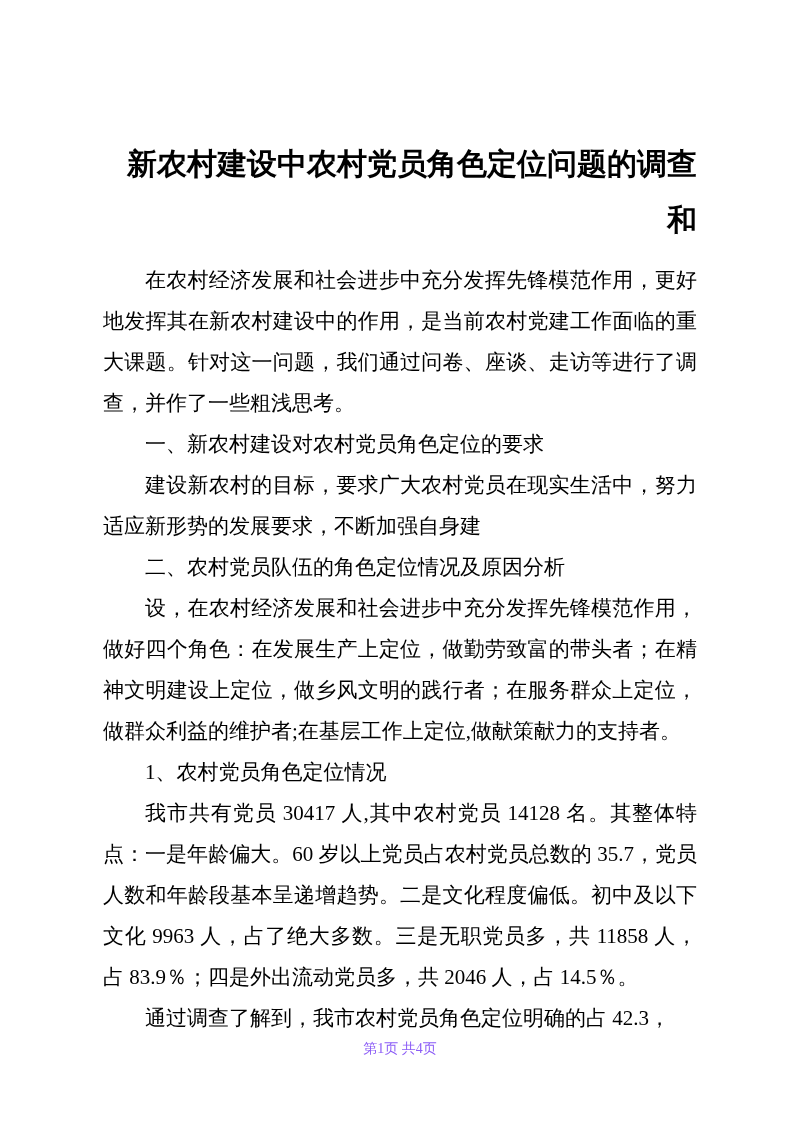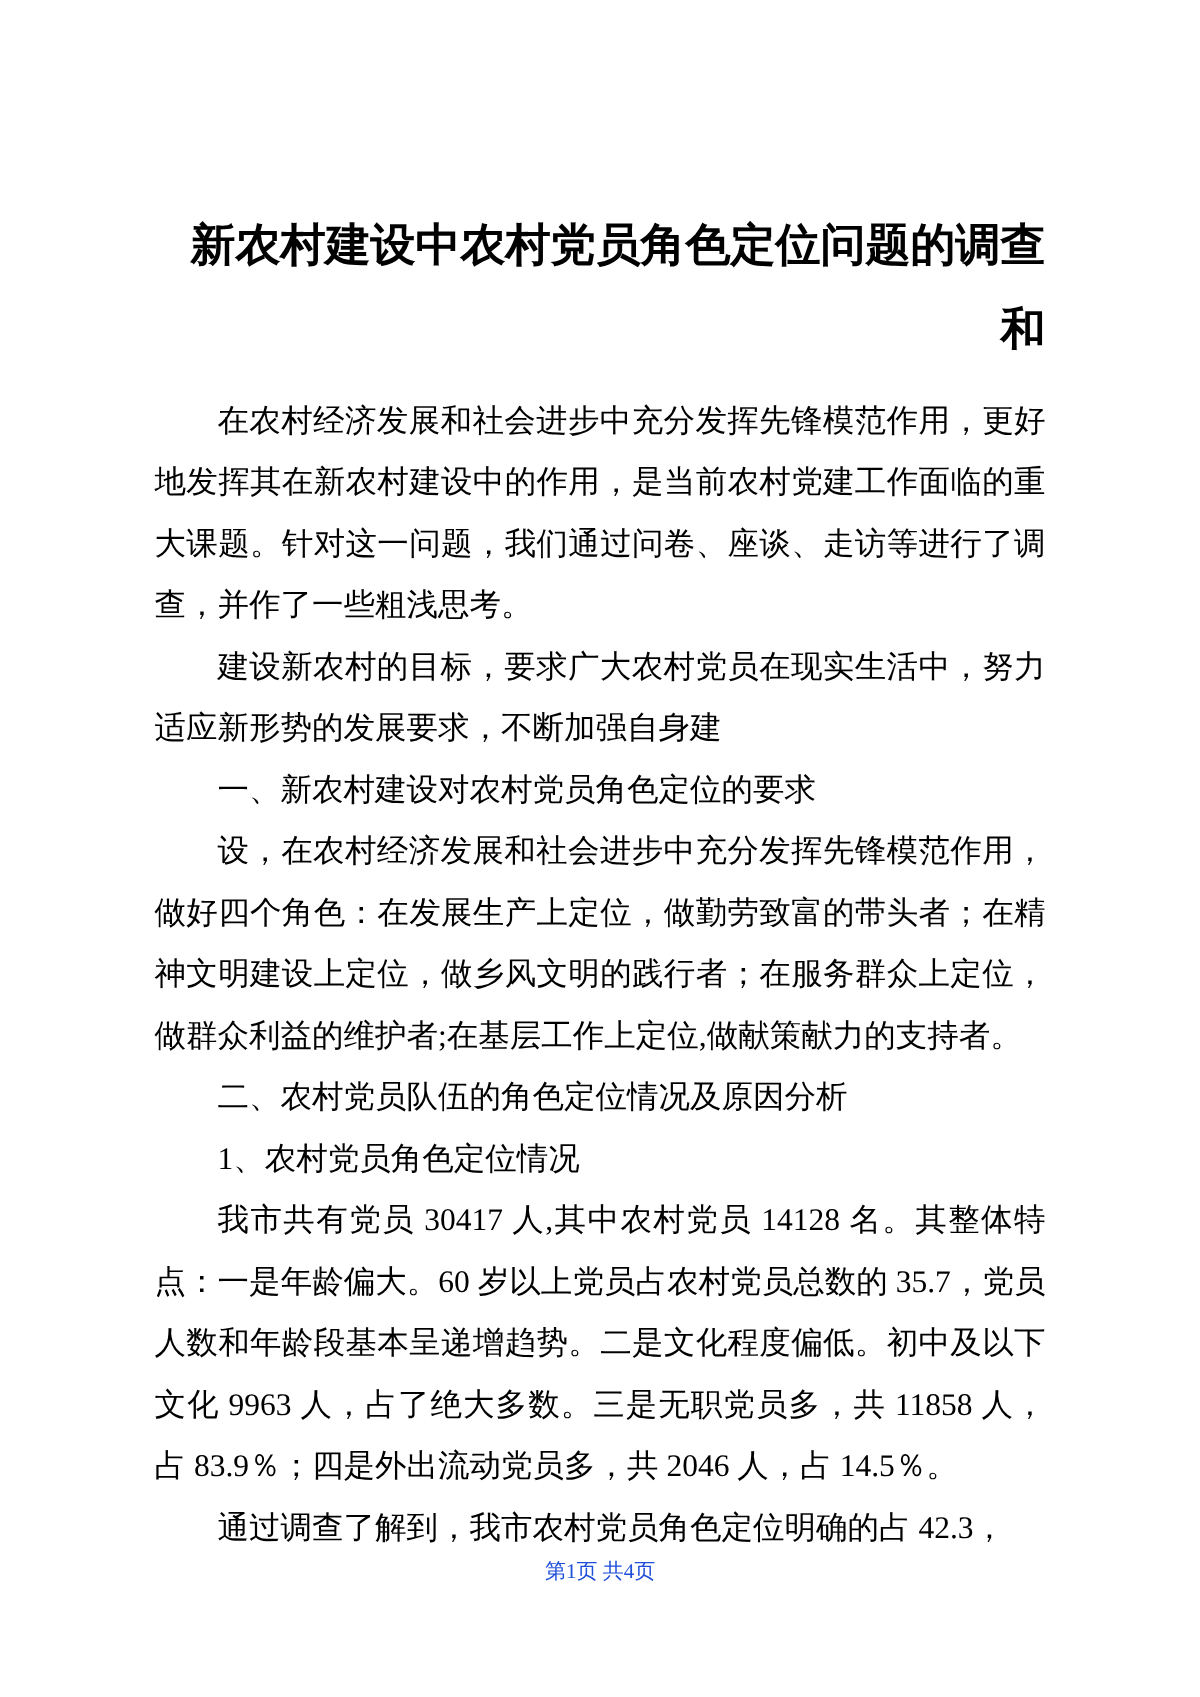--- a/index.html
+++ b/index.html
@@ -39,38 +39,38 @@
     text-indent: 2em;
   }
   .page-footer {
     position: absolute;
     left: 0;
     right: 0;
     bottom: 72px;
     text-align: center;
     font-size: 14px;
     line-height: 20px;
-    color: #1d4ed8;
+    color: #8b5cf6;
   }
 </style>
 </head>
 <body>
 
 <div class="page">
 
   <h1 class="title">
     <span class="title-line">新农村建设中农村党员角色定位问题的调查和</span>
   </h1>
 
   <div class="doc-body" id="doc-body">
       <p>在农村经济发展和社会进步中充分发挥先锋模范作用，更好地发挥其在新农村建设中的作用，是当前农村党建工作面临的重大课题。针对这一问题，我们通过问卷、座谈、走访等进行了调查，并作了一些粗浅思考。</p>
+      <p>一、新农村建设对农村党员角色定位的要求</p>
       <p>建设新农村的目标，要求广大农村党员在现实生活中，努力适应新形势的发展要求，不断加强自身建</p>
-      <p>一、新农村建设对农村党员角色定位的要求</p>
+      <p>二、农村党员队伍的角色定位情况及原因分析</p>
       <p>设，在农村经济发展和社会进步中充分发挥先锋模范作用，做好四个角色：在发展生产上定位，做勤劳致富的带头者；在精神文明建设上定位，做乡风文明的践行者；在服务群众上定位，做群众利益的维护者;在基层工作上定位,做献策献力的支持者。</p>
-      <p>二、农村党员队伍的角色定位情况及原因分析</p>
       <p>1、农村党员角色定位情况</p>
       <p>我市共有党员 30417 人,其中农村党员 14128 名。其整体特点：一是年龄偏大。60 岁以上党员占农村党员总数的 35.7，党员人数和年龄段基本呈递增趋势。二是文化程度偏低。初中及以下文化 9963 人，占了绝大多数。三是无职党员多，共 11858 人，占 83.9％；四是外出流动党员多，共 2046 人，占 14.5％。</p>
       <p>通过调查了解到，我市农村党员角色定位明确的占 42.3，</p>
     </div>
 
   <div class="page-footer">
     <span>第1页 共4页</span>
   </div>
 
 </div>

